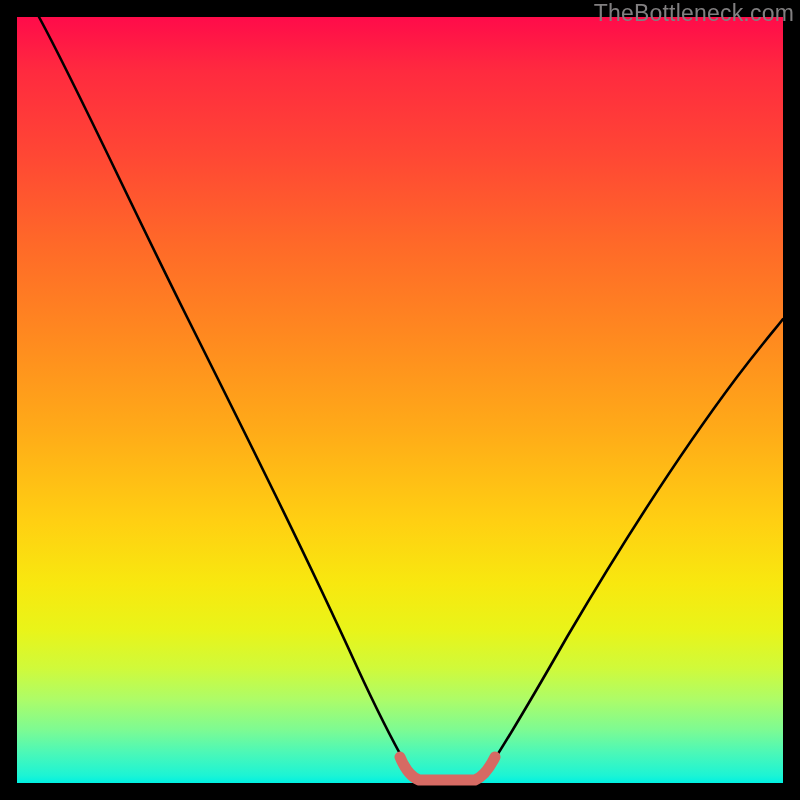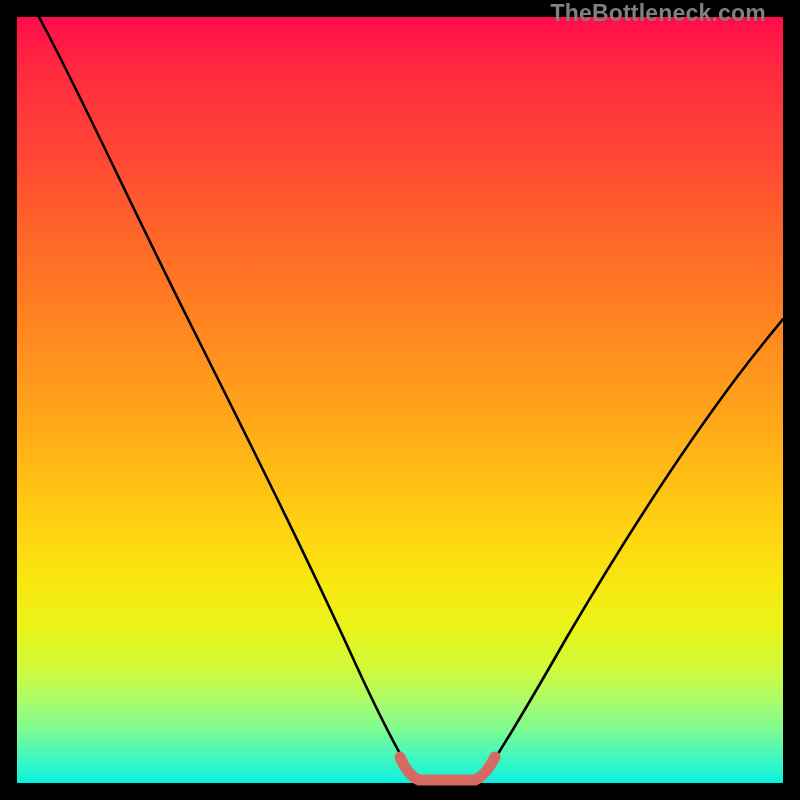--- a/index.html
+++ b/index.html
@@ -47,24 +47,24 @@
     position: absolute;
     left: 17px;
     top: 17px;
     width: 766px;
     height: 766px;
     overflow: visible;
   }
   .watermark {
     position: absolute;
     top: 0px;
-    right: 34px;
+    right: 6px;
     color: #817f80;
     font-size: 23px;
-    font-weight: 700;
+    font-weight: 400;
     letter-spacing: 0.2px;
   }
 </style>
 </head>
 <body>
 
 <div class="stage">
 
   <div class="plot-bg"></div>
 

